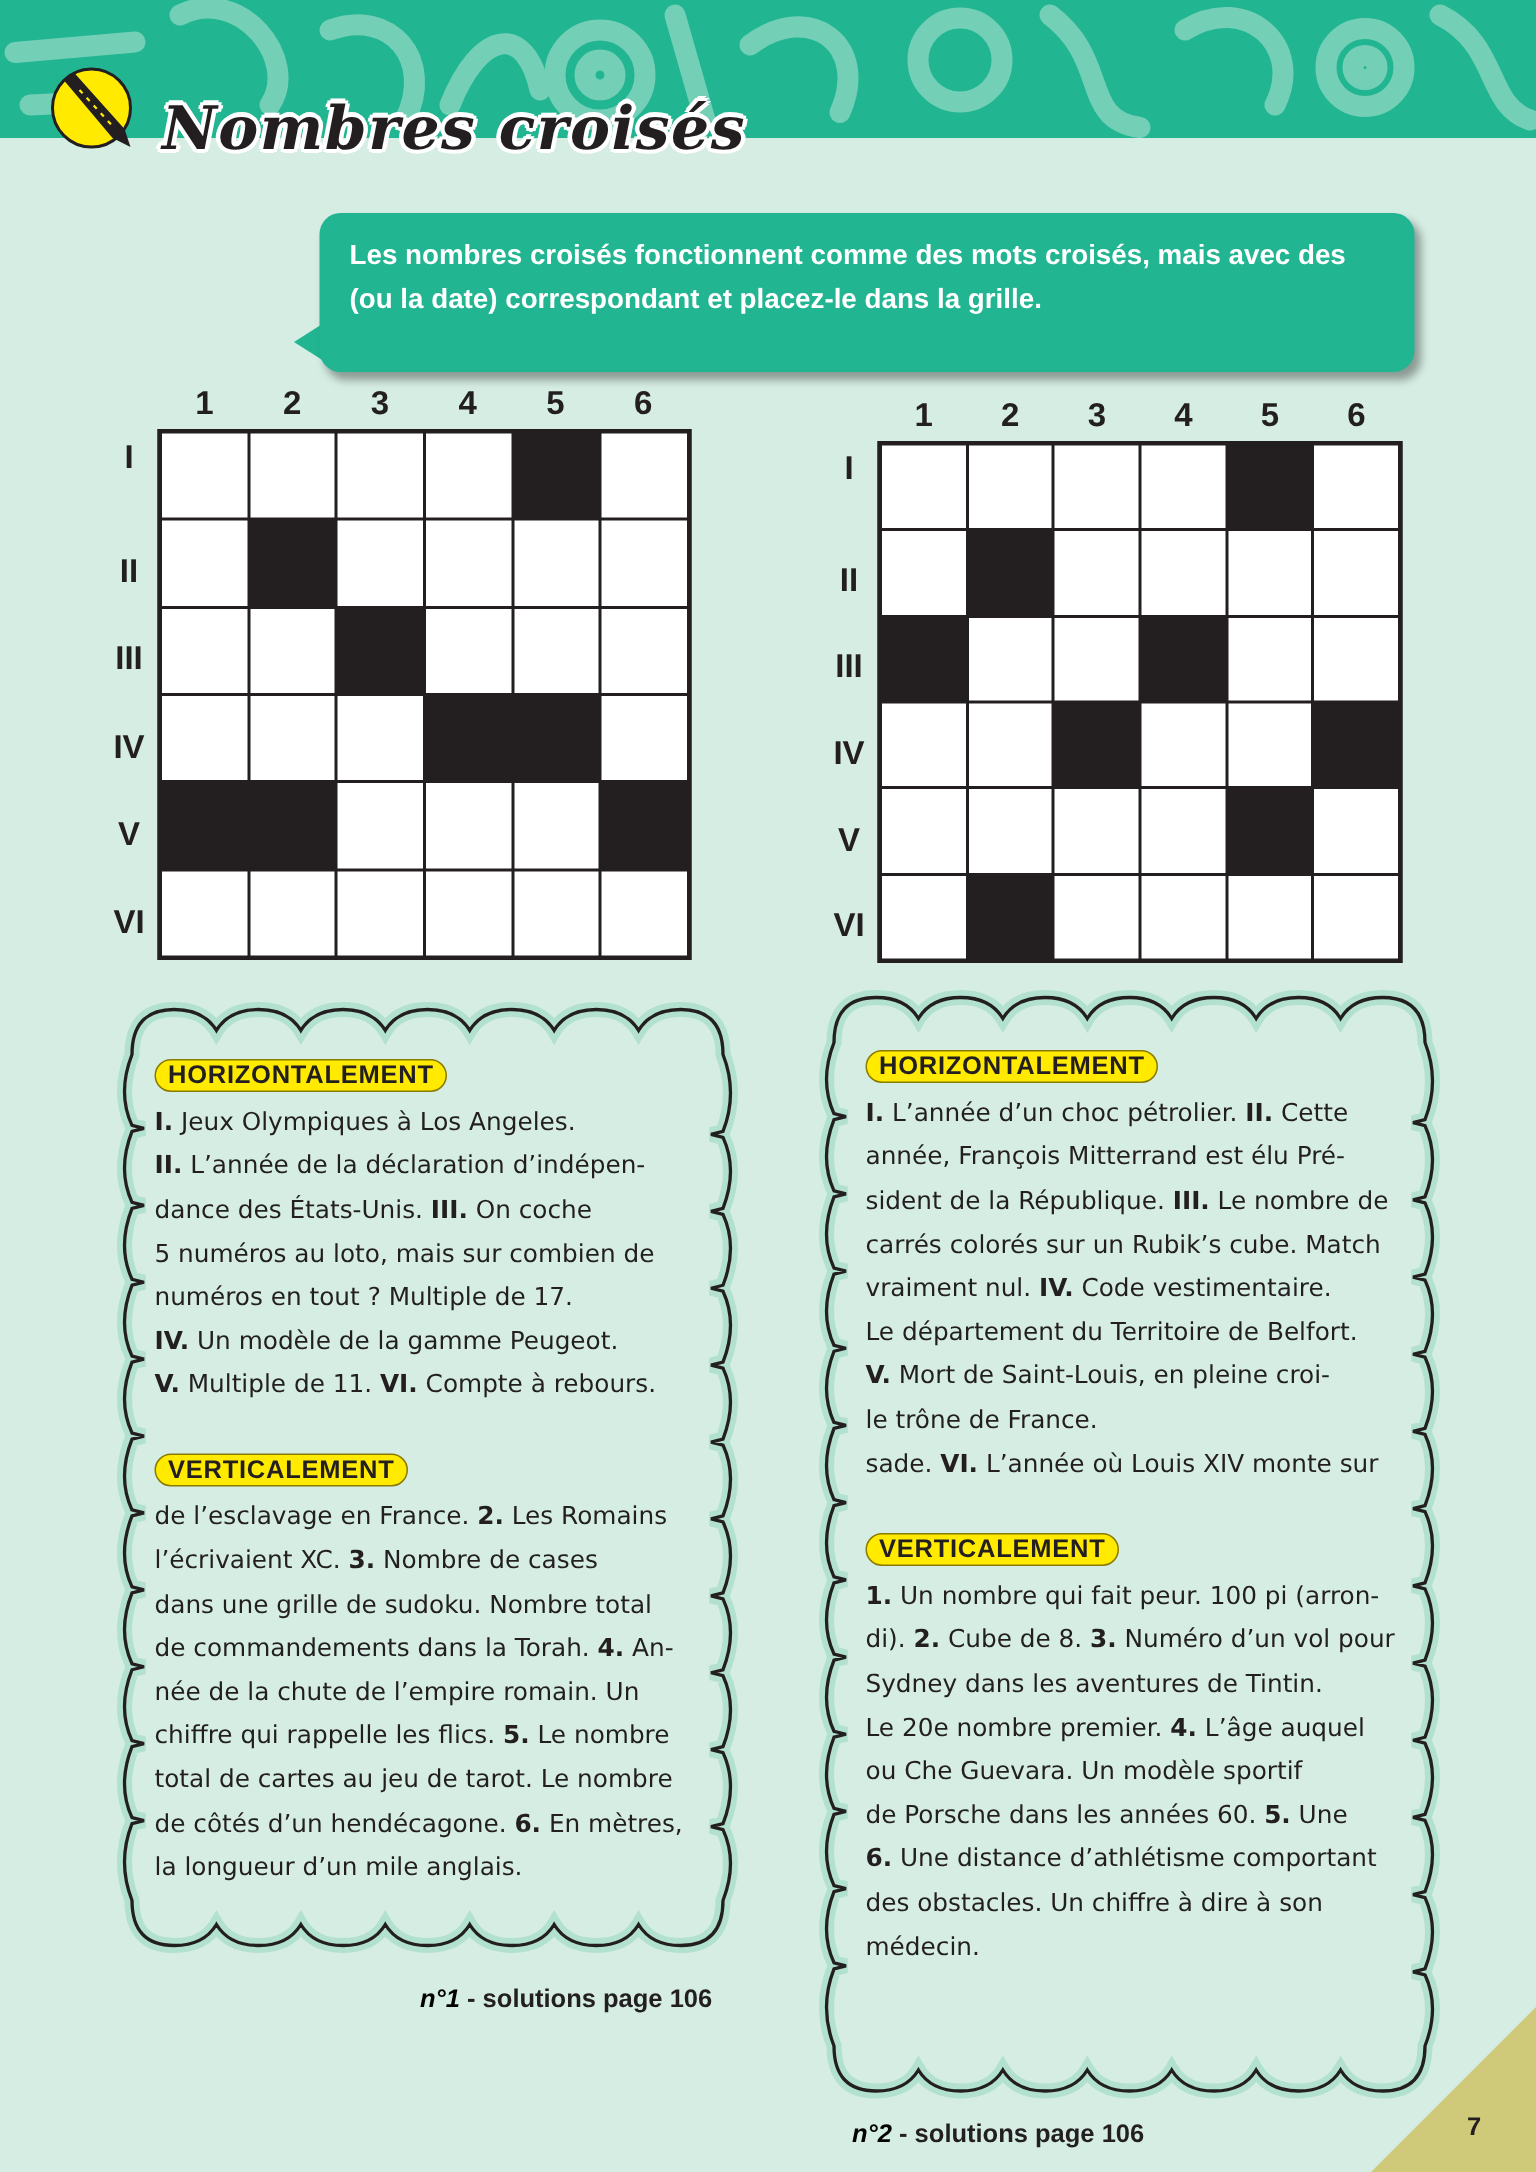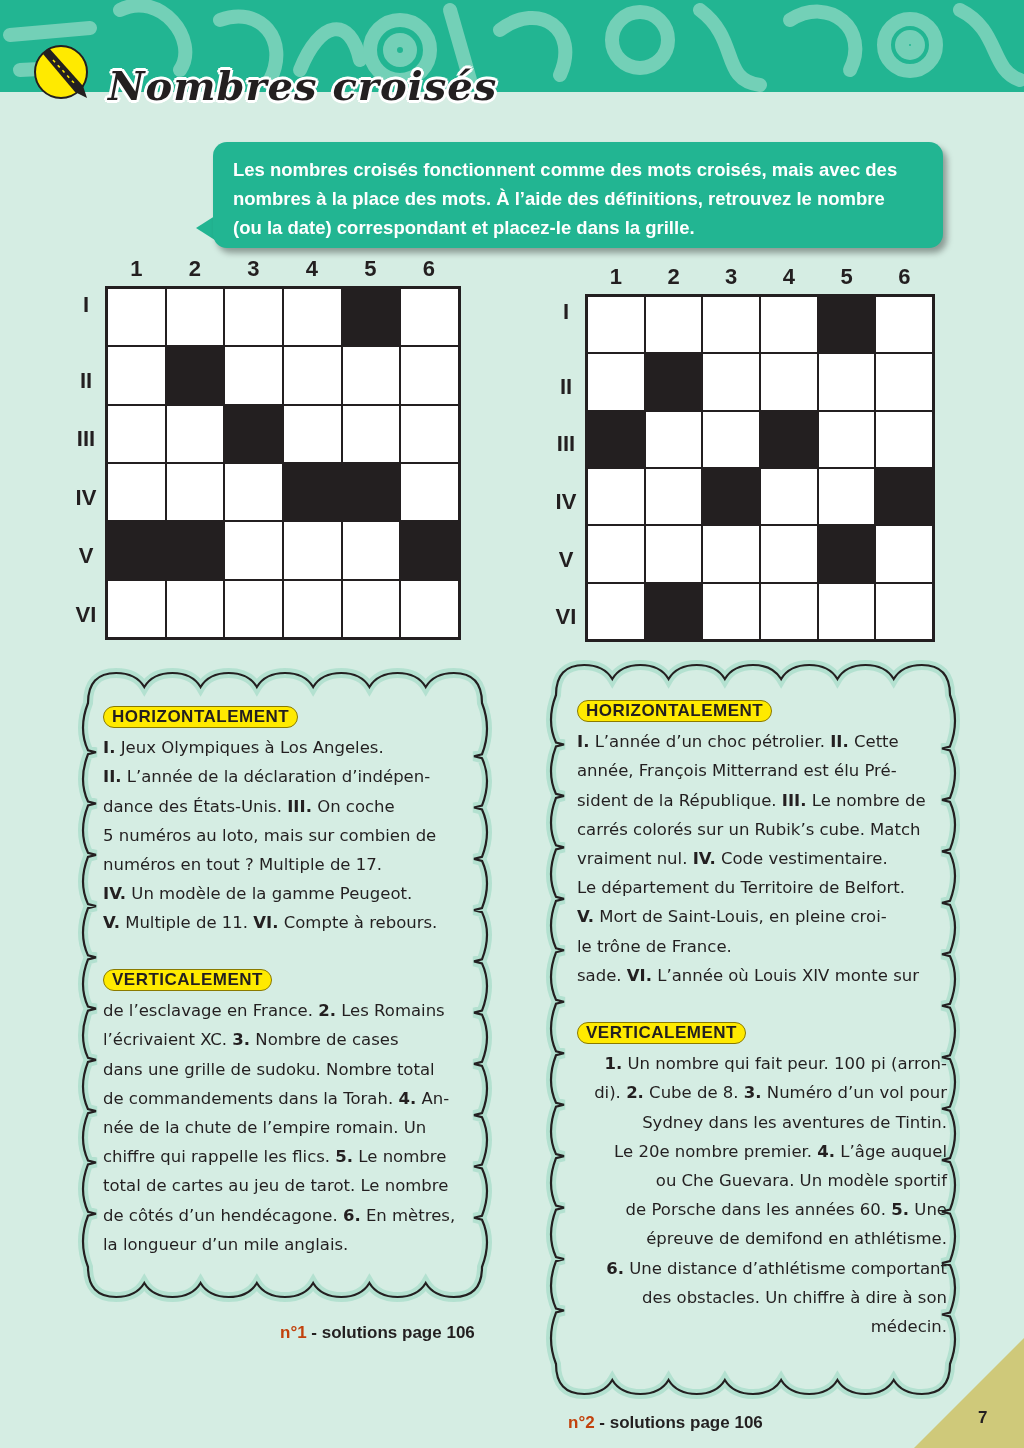--- a/index.html
+++ b/index.html
@@ -24,21 +24,21 @@
   .grid { position:absolute; border:3px solid #231f20; display:grid; background:#231f20; gap:2px; box-sizing:border-box; }
   .cell { background:#fff; }
   .cell.black { background:#231f20; }
   .cloud { position:absolute; }
   .cloud svg { position:absolute; left:0; top:0; overflow:visible; }
   .clue-block { position:absolute; font-family:"DejaVu Sans", sans-serif; font-size:16.5px; line-height:29.2px; color:#231f20; }
   .tag { display:inline-block; background:#ffea00; border:1.5px solid #8a7a00; border-radius:12px; padding:0 8px;
          font-family:"Liberation Sans", sans-serif; font-weight:bold; font-size:17px; line-height:20px; letter-spacing:0.5px; }
   .clue-text b { font-weight:bold; }
   .sol { position:absolute; font-family:"Liberation Sans", sans-serif; font-weight:bold; font-size:17px; }
-  .sol .num { color:#c2410c; }
+  .sol .num { color:#000000;font-style:italic; }
   .corner { position:absolute; right:0; bottom:0; width:0; height:0;
             border-bottom:110px solid #cfc97a; border-left:110px solid transparent; }
   .page-num { position:absolute; left:978px; top:1408px; font-family:"Liberation Sans", sans-serif; font-weight:bold; font-size:17px; }
 </style>
 </head>
 <body>
 
 <div class="banner">
   <svg width="1024" height="92">
     <g fill="none" stroke="#8fd9c4" stroke-width="14" stroke-linecap="round" opacity="0.75">
@@ -67,21 +67,20 @@
     <path d="M10 14 L16 8 L50 46 L54 58 L42 52 Z" fill="#231f20"></path>
     <path d="M20 20 L42 44" stroke="#ffea00" stroke-width="1.5" stroke-dasharray="3 4"></path>
   </svg>
 </div>
 
 <div class="title">Nombres croisés</div>
 
 <div class="intro-tail"></div>
 <div class="intro">
   <div>Les nombres croisés fonctionnent comme des mots croisés, mais avec des</div>
-  <div>nombres à la place des mots. À l’aide des définitions, retrouvez le nombre</div>
   <div>(ou la date) correspondant et placez-le dans la grille.</div>
 </div>
 
 <div class="grid-wrap" style="left:0;top:0;">
   <div class="col-labels" style="left:107px;top:256px;">
     <span style="width:58.5px">1</span>
     <span style="width:58.5px">2</span>
     <span style="width:58.5px">3</span>
     <span style="width:58.5px">4</span>
     <span style="width:58.5px">5</span>
@@ -244,28 +243,27 @@
       <div><span>carrés colorés sur un Rubik’s cube. Match</span></div>
       <div><span>vraiment nul. </span><b>IV.</b><span> Code vestimentaire.</span></div>
       <div><span>Le département du Territoire de Belfort.</span></div>
       <div><b>V.</b><span> Mort de Saint-Louis, en pleine croi-</span></div>
       <div><span>le trône de France.</span></div>
       <div><span>sade. </span><b>VI.</b><span> L’année où Louis XIV monte sur</span></div>
     </div>
 </div>
 <div class="clue-block" style="left:577px;top:1018px;width:370px;">
   <span class="tag">VERTICALEMENT</span>
-  <div class="clue-text" id="p2v" style="margin-top:2px;text-align:right;">
+  <div class="clue-text" id="p2v" style="margin-top:2px;">
       <div><b>1.</b><span> Un nombre qui fait peur. 100 pi (arron-</span></div>
       <div><span>di). </span><b>2.</b><span> Cube de 8. </span><b>3.</b><span> Numéro d’un vol pour</span></div>
       <div><span>Sydney dans les aventures de Tintin.</span></div>
       <div><span>Le 20e nombre premier. </span><b>4.</b><span> L’âge auquel</span></div>
       <div><span>ou Che Guevara. Un modèle sportif</span></div>
       <div><span>de Porsche dans les années 60. </span><b>5.</b><span> Une</span></div>
-      <div><span>épreuve de demifond en athlétisme.</span></div>
       <div><b>6.</b><span> Une distance d’athlétisme comportant</span></div>
       <div><span>des obstacles. Un chiffre à dire à son</span></div>
       <div><span>médecin.</span></div>
     </div>
 </div>
 <div class="sol" style="left:568px;top:1413px;text-align:center;">
   <span class="num">n°2</span><span> - solutions page 106</span>
 </div>
 
 <div class="corner"></div>

